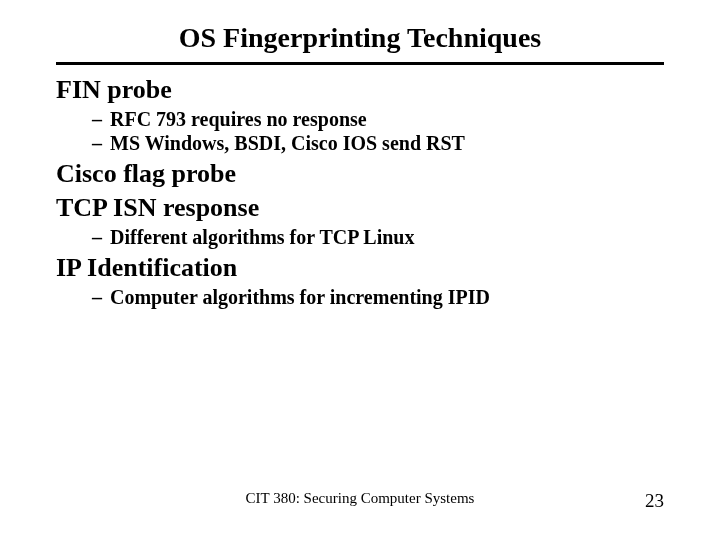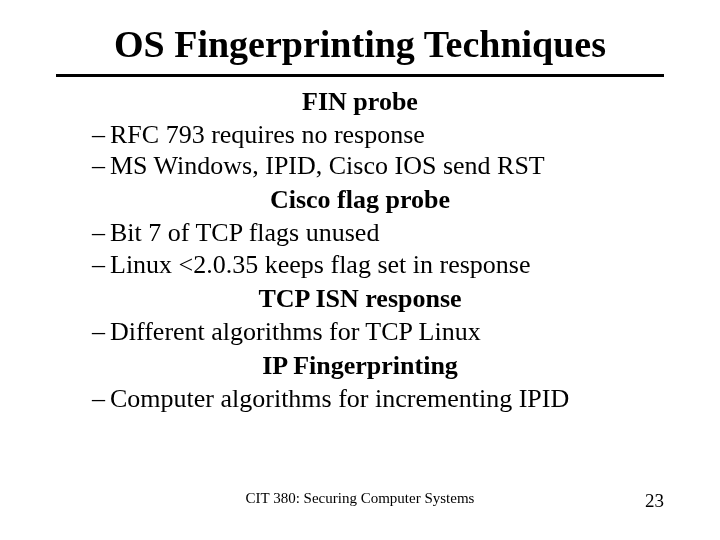--- a/index.html
+++ b/index.html
@@ -10,45 +10,45 @@
     body {
       width: 720px;
       height: 540px;
       background: #ffffff;
       font-family: "Times New Roman", Times, serif;
       color: #000000;
       position: relative;
       padding: 22px 56px 0 56px;
     }
     .title {
-      font-size: 38px;
+      font-size: 28px;
       text-align: center;
       margin-bottom: 8px;
     }
     .title-rule {
       border: none;
       border-top: 3px solid #000000;
       margin: 0 0 10px 0;
     }
     .section-heading {
       font-size: 26px;
       margin-top: 4px;
       margin-bottom: 2px;
-      text-align: center;
     }
     .bullet-list {
       list-style: none;
       margin-left: 36px;
       margin-bottom: 2px;
     }
     .bullet-item {
-      font-size: 26px;
+      font-size: 20px;
       line-height: 1.2;
       position: relative;
       padding-left: 18px;
+      font-weight: bold;
     }
     .bullet-item::before {
       content: "–";
       position: absolute;
       left: 0;
     }
     .footer {
       position: absolute;
       bottom: 28px;
       left: 0;
@@ -74,35 +74,31 @@
 </head>
 <body>
 
 <h1 class="title">OS Fingerprinting Techniques</h1>
 <hr class="title-rule">
 
 <div>
   <h2 class="section-heading">FIN probe</h2>
   <ul class="bullet-list">
     <li class="bullet-item">RFC 793 requires no response</li>
-    <li class="bullet-item">MS Windows, IPID, Cisco IOS send RST</li>
+    <li class="bullet-item">MS Windows, BSDI, Cisco IOS send RST</li>
   </ul>
 
   <h2 class="section-heading">Cisco flag probe</h2>
-  <ul class="bullet-list">
-    <li class="bullet-item">Bit 7 of TCP flags unused</li>
-    <li class="bullet-item">Linux &lt;2.0.35 keeps flag set in response</li>
-  </ul>
 
   <h2 class="section-heading">TCP ISN response</h2>
   <ul class="bullet-list">
     <li class="bullet-item">Different algorithms for TCP Linux</li>
   </ul>
 
-  <h2 class="section-heading">IP Fingerprinting</h2>
+  <h2 class="section-heading">IP Identification</h2>
   <ul class="bullet-list">
     <li class="bullet-item">Computer algorithms for incrementing IPID</li>
   </ul>
 </div>
 
 <div class="footer">
   <span class="footer-center">CIT 380: Securing Computer Systems</span>
   <span class="footer-right">23</span>
 </div>
 

